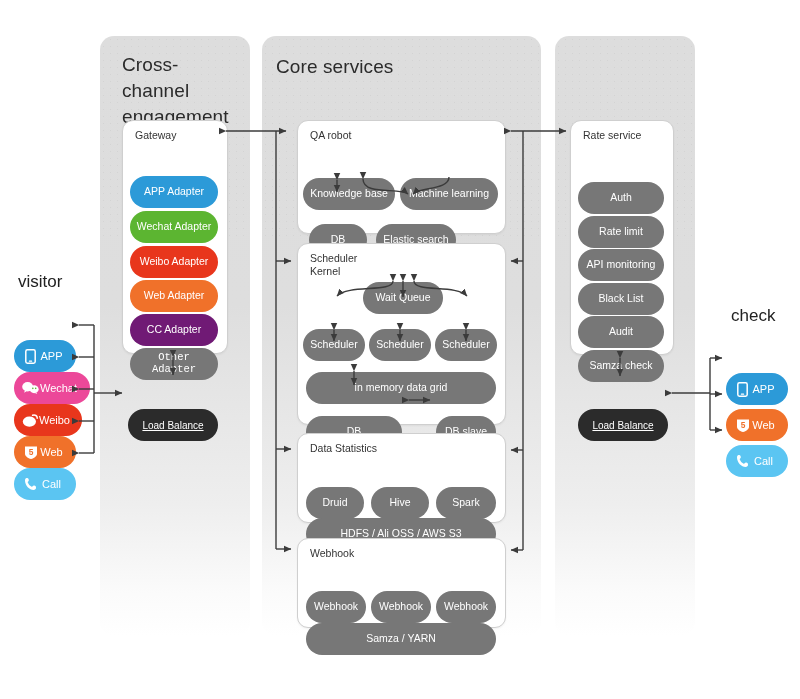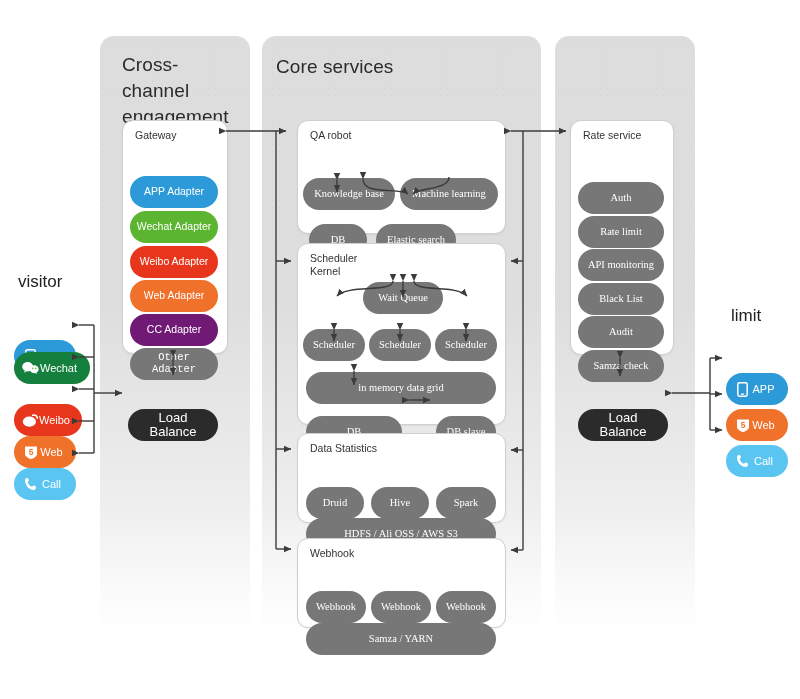--- a/index.html
+++ b/index.html
@@ -34,22 +34,22 @@
     position:absolute;left:12px;top:8px;font-size:10.5px;color:#333;line-height:12.5px;
     white-space:pre-line;
   }
 
   
   .pill{
     position:absolute;border-radius:999px;display:flex;align-items:center;
     justify-content:center;color:#fff;font-size:10.5px;text-align:center;
     box-sizing:border-box;padding:16px 6px;line-height:1.1;margin-top:28px;
   }
-  .pill.gray{background:#777777;font-family:Liberation Serif, serif;}
-  .pill.dark{background:#2b2b2b;font-size:13px;}
+  .pill.gray{background:#777777;}
+  .pill.dark{background:#2b2b2b;font-size:10px;text-decoration:underline;}
   .pill.chan{justify-content:flex-start;padding-left:8px;font-size:11px;}
   .pill.chan .lbl{flex:1;text-align:center;padding-right:6px;}
 
   
   .gbox{width:17px;height:17px;flex:0 0 17px;display:flex;align-items:center;justify-content:center;}
   .gbox svg{display:block;}
 
   
   .grp-title{position:absolute;font-size:17px;color:#222;}
 
@@ -79,21 +79,21 @@
   <div class="pill chan" style="left:14px;top:312px;width:62px;height:26px;background:#2c9ad8;">
     <span class="gbox">
       <svg width="11" height="15" viewBox="0 0 11 15">
           <rect x="0.8" y="0.8" width="9.4" height="13.4" rx="1.6" fill="none" stroke="#fff" stroke-width="1.5"></rect>
           <rect x="3.8" y="11.6" width="3.4" height="1.1" rx=".55" fill="#fff"></rect>
         </svg>
     </span>
     <span class="lbl">APP</span>
   </div>
 
-  <div class="pill chan" style="left:14px;top:324px;width:76px;height:16px;background:#15803d;">
+  <div class="pill chan" style="left:14px;top:344px;width:76px;height:16px;background:#ec4899;">
     <span class="gbox">
       <svg width="19" height="14" viewBox="0 0 19 14">
           <ellipse cx="6.3" cy="5.6" rx="6.1" ry="5.3" fill="#fff"></ellipse>
           <path d="M3.4 9.6 L2.2 12.2 L5.2 10.6 Z" fill="#fff"></path>
           <ellipse cx="13.6" cy="8.4" rx="5" ry="4.4" fill="#fff"></ellipse>
           <path d="M15.9 11.7 L17 13.6 L14.4 12.5 Z" fill="#fff"></path>
           <circle cx="12.1" cy="7.4" r="0.9" fill="#5cb531"></circle>
           <circle cx="15.3" cy="7.4" r="0.9" fill="#5cb531"></circle>
         </svg>
     </span>
@@ -182,21 +182,21 @@
   </div>
   <div class="pill gray" style="left:578px;top:154px;width:86px;height:24px;">Auth</div>
   <div class="pill gray" style="left:578px;top:188px;width:86px;height:24px;">Rate limit</div>
   <div class="pill gray" style="left:578px;top:221px;width:86px;height:24px;">API monitoring</div>
   <div class="pill gray" style="left:578px;top:255px;width:86px;height:24px;">Black List</div>
   <div class="pill gray" style="left:578px;top:288px;width:86px;height:24px;">Audit</div>
   <div class="pill gray" style="left:578px;top:322px;width:86px;height:24px;">Samza check</div>
 
   <div class="pill dark" style="left:578px;top:381px;width:90px;height:24px;">Load Balance</div>
 
-  <div class="grp-title" style="left:731px;top:306px;">limit</div>
+  <div class="grp-title" style="left:731px;top:306px;">check</div>
 
   <div class="pill chan" style="left:726px;top:345px;width:62px;height:26px;background:#2c9ad8;">
     <span class="gbox">
       <svg width="11" height="15" viewBox="0 0 11 15">
           <rect x="0.8" y="0.8" width="9.4" height="13.4" rx="1.6" fill="none" stroke="#fff" stroke-width="1.5"></rect>
           <rect x="3.8" y="11.6" width="3.4" height="1.1" rx=".55" fill="#fff"></rect>
         </svg>
     </span>
     <span class="lbl">APP</span>
   </div>

